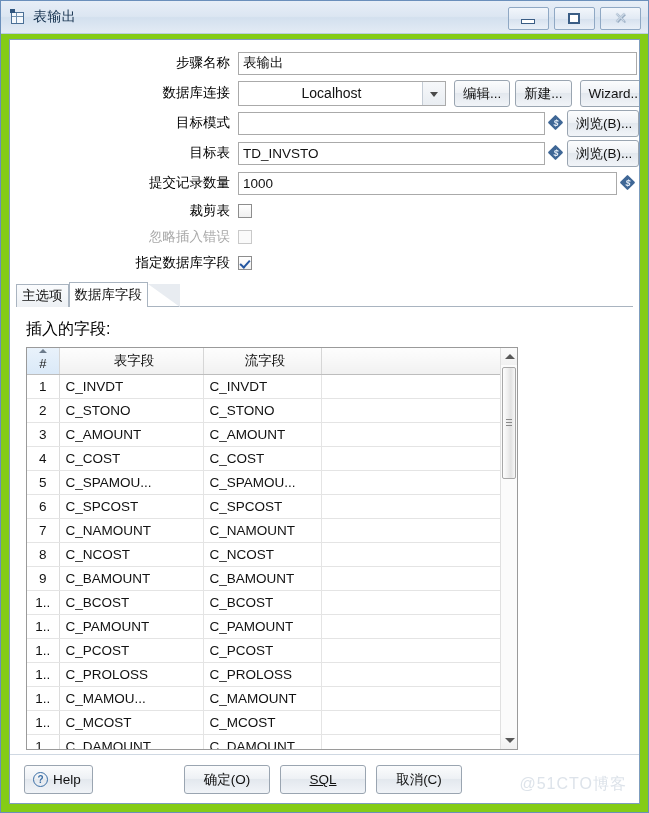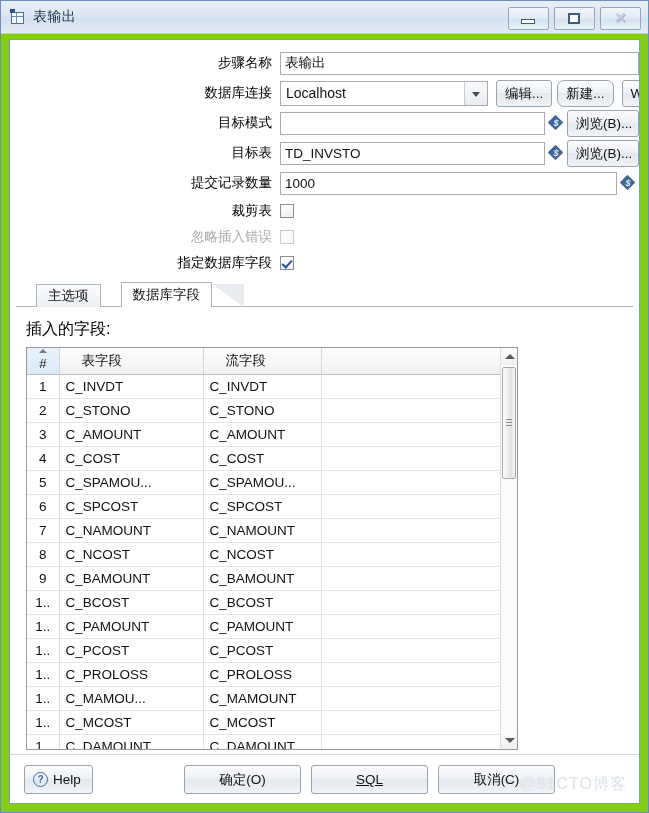--- a/index.html
+++ b/index.html
@@ -140,21 +140,20 @@
 
   
   .form {
     padding: 8px 0 0 0;
   }
   .frow {
     display: flex;
     align-items: center;
     height: 30px;
     padding-left: 6px;
-    margin-left: 42px;
   }
   .flabel {
     width: 222px;
     text-align: right;
     padding-right: 8px;
     font-size: 13.5px;
     color: #000000;
     box-sizing: border-box;
     white-space: nowrap;
     flex: 0 0 auto;
@@ -175,20 +174,21 @@
   }
 
   .combo {
     position: relative;
     width: 208px;
     height: 25px;
     border: 1px solid #aaaaaa;
     background: #ffffff;
     box-sizing: border-box;
     flex: 0 0 auto;
+    text-align: center;
   }
   .combo .cval {
     position: absolute;
     left: 5px; top: 0;
     right: 26px;
     line-height: 23px;
     font-size: 14px;
     color: #111111;
     white-space: nowrap;
     overflow: hidden;
@@ -283,31 +283,30 @@
   .tabs {
     position: absolute;
     left: 0; bottom: 0;
     display: flex;
     align-items: flex-end;
     z-index: 2;
   }
   .tab {
     height: 23px;
     line-height: 22px;
-    padding: 0 11px;
+    padding: 0 5px;
     font-size: 13.5px;
     color: #111111;
     border: 1px solid #a9b4c0;
     border-bottom: none;
     background: linear-gradient(to bottom, #fafbfd 0%, #edf0f4 100%);
     box-sizing: border-box;
     cursor: default;
     white-space: nowrap;
     position: relative;
-    margin-left: 20px;
   }
   .tab.active {
     background: #ffffff;
     height: 25px;
     line-height: 24px;
     z-index: 3;
     border-color: #a9b4c0;
   }
   .tab.active:after {
     content: "";
@@ -368,22 +367,22 @@
     table-layout: fixed;
   }
   table.grid th {
     height: 26px;
     background: linear-gradient(to bottom, #fdfdfd 0%, #f1f1f1 100%);
     border-right: 1px solid #d6d6d6;
     border-bottom: 1px solid #bdbdbd;
     font-weight: normal;
     font-size: 13.5px;
     color: #111111;
-    text-align: left;
-    padding: 0 0 0 22px;
+    text-align: center;
+    padding: 0 0 0 6px;
     box-sizing: border-box;
   }
   table.grid th.numcol {
     background: linear-gradient(to bottom, #e9f2fb 0%, #dae9f8 100%);
     text-align: center;
     padding: 0;
     position: relative;
   }
   table.grid th.numcol .sortarrow {
     position: absolute;
@@ -523,21 +522,21 @@
     flex: 0 0 auto;
   }
   .centerbtns {
     position: absolute;
     left: 174px;
     top: 10px;
     display: flex;
     gap: 10px;
   }
   .centerbtns .btn {
-    width: 117px;
+    width: 86px;
     height: 29px;
     text-align: center;
   }
   .watermark {
     position: absolute;
     right: 12px;
     bottom: 8px;
     font-size: 16px;
     color: #dde3ea;
     letter-spacing: 1px;
@@ -579,21 +578,21 @@
           <input class="tinput" style="width: 399px;" value="表输出">
         </div>
 
         <div class="frow">
           <div class="flabel">数据库连接</div>
           <div class="combo">
             <div class="cval">Localhost</div>
             <div class="carrow"></div>
           </div>
           <button class="btn" style="margin-left:8px;">编辑...</button>
-          <button class="btn" style="margin-left:5px;border-radius:7px;">新建...</button>
+          <button class="btn" style="margin-left:5px;">新建...</button>
           <button class="btn" style="margin-left:8px;">Wizard...</button>
         </div>
 
         <div class="frow">
           <div class="flabel">目标模式</div>
           <input class="tinput" style="width: 312px;" value="">
           <span class="varicon">
               <i></i>
               <b>$</b>
             </span>

